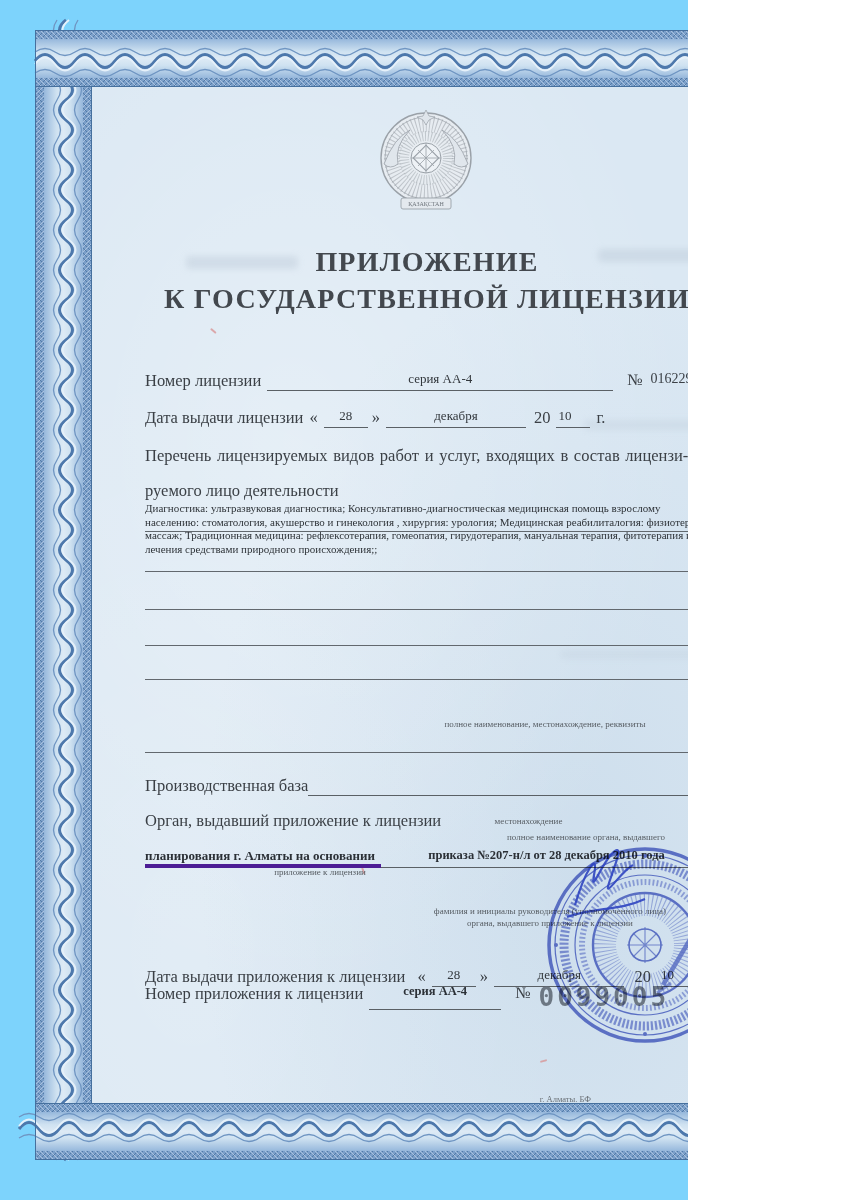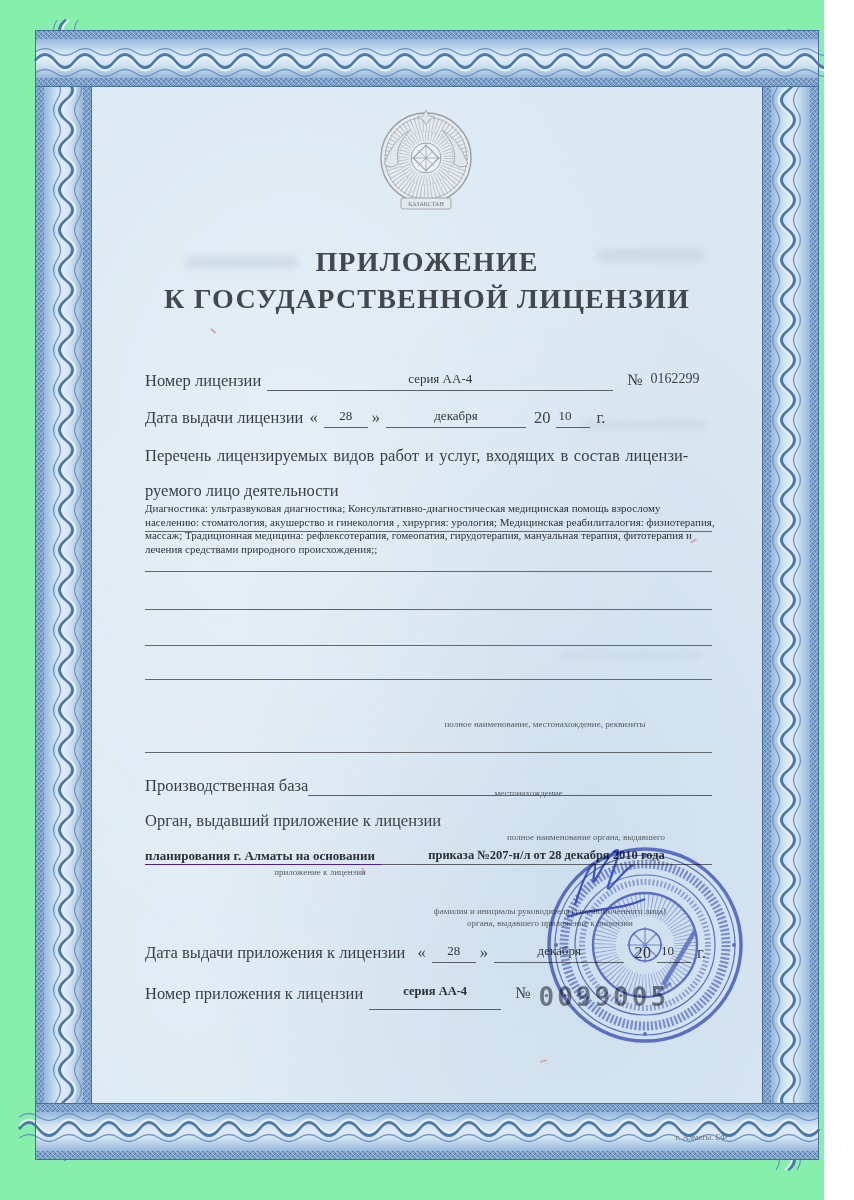--- a/index.html
+++ b/index.html
@@ -1,16 +1,16 @@
 <!DOCTYPE html>
 <html lang="ru"><head>
 <meta charset="utf-8">
 <style>
   html,body{margin:0;padding:0;}
-  .page{position:relative;width:824px;height:1200px;background:#86efac;overflow:hidden;
+  .page{position:relative;width:688px;height:1200px;background:#7dd3fc;overflow:hidden;
         font-family:"Liberation Serif","DejaVu Serif",serif;}
   .frame-svg{position:absolute;left:0;top:0;}
   .paper{position:absolute;left:92px;top:87px;width:670px;height:1016px;background:#dbe8f3;
          background-image:radial-gradient(ellipse at 30% 35%,rgba(255,255,255,.28),transparent 60%),
                           radial-gradient(ellipse at 72% 78%,rgba(150,182,210,.20),transparent 55%),
                           radial-gradient(ellipse at 15% 85%,rgba(255,255,255,.18),transparent 50%);}
   .emblem{position:absolute;left:370px;top:106px;width:112px;height:114px;}
   .title{position:absolute;left:110px;top:243px;width:634px;text-align:center;
          font-weight:bold;font-size:28px;line-height:37px;letter-spacing:1.2px;color:#43484e;}
   .row{position:absolute;left:145px;width:567px;display:flex;
@@ -19,21 +19,21 @@
   .seg{border-bottom:1px solid #5a6065;text-align:center;font-size:13px;color:#32373c;}
   .seg.grow{flex:1 1 auto;}
   .bold{font-weight:bold;font-size:12.5px;color:#2b3036;}
   .rule{position:absolute;left:145px;width:567px;border-bottom:1px solid #62686e;height:0;}
   .para{position:absolute;left:145px;top:502px;width:570px;font-size:11px;line-height:13.7px;
         color:#2e3338;white-space:normal;}
   .cap{position:absolute;font-size:9px;color:#565c62;text-align:center;line-height:11px;}
   .bignum{font-family:"DejaVu Sans Mono",monospace;font-size:26px;font-weight:bold;
           color:#626c78;letter-spacing:3px;opacity:.9;line-height:26px;}
   .numsign{font-size:16px;color:#3b4046;padding:0 8px 0 14px;}
-  .footnote{position:absolute;top:1094px;right:97px;font-size:8.5px;color:#6a7076;margin-top:38px;}
+  .footnote{position:absolute;top:1094px;right:97px;font-size:8.5px;color:#6a7076;}
   .stamp{position:absolute;left:537px;top:833px;width:216px;height:216px;
          mix-blend-mode:multiply;pointer-events:none;}
   .ghost{position:absolute;background:#b6c4d3;opacity:.38;filter:blur(3px);border-radius:4px;}
   .speck{position:absolute;width:7px;height:1.5px;background:#d98a8a;opacity:.7;border-radius:1px;}
 </style>
 </head>
 <body>
 
 <div class="page">
 
@@ -164,37 +164,37 @@
   <div class="rule" style="top:645px"></div>
   <div class="rule" style="top:679px"></div>
 
   <div class="cap" style="left:380px;top:719px;width:330px">полное наименование, местонахождение, реквизиты</div>
   <div class="rule" style="top:752px"></div>
 
   <div class="row" style="top:776px">
     <span class="lbl" style="padding-right:0">Производственная база</span>
     <span class="seg grow"></span>
   </div>
-  <div class="cap" style="left:345px;top:788px;width:367px">местонахождение</div>
+  <div class="cap" style="left:345px;top:816px;width:367px">местонахождение</div>
 
   <div class="row" style="top:811px">
     <span class="lbl">Орган, выдавший приложение к лицензии</span>
   </div>
   <div class="cap" style="left:460px;top:832px;width:252px">полное наименование органа, выдавшего</div>
 
   <div class="row" style="top:848px">
-    <span class="lbl bold" style="font-size:13px;border-bottom:1px solid #4c1d95">планирования г. Алматы на основании</span>
+    <span class="lbl bold" style="font-size:13px;border-bottom:4px solid #4c1d95">планирования г. Алматы на основании</span>
     <span class="seg grow bold">приказа №207-н/л от 28 декабря 2010 года</span>
   </div>
   <div class="cap" style="left:240px;top:867px;width:160px">приложение к лицензии</div>
 
   <div class="cap" style="left:400px;top:906px;width:300px">фамилия и инициалы руководителя (уполномоченного лица)</div>
   <div class="cap" style="left:400px;top:918px;width:300px">органа, выдавшего приложение к лицензии</div>
 
-  <div class="row" style="top:943px">
+  <div class="row" style="top:967px">
     <span class="lbl">Дата выдачи приложения к лицензии</span>
     <span class="lbl" style="padding-left:6px">«</span>
     <span class="seg" style="width:50px">28</span>
     <span class="lbl" style="padding-left:4px">»</span>
     <span class="seg" style="width:148px">декабря</span>
     <span class="lbl" style="padding-left:10px">20</span>
     <span class="seg" style="width:34px;text-align:left;padding-left:4px">10</span>
     <span class="lbl" style="padding-left:6px">г.</span>
   </div>
 

